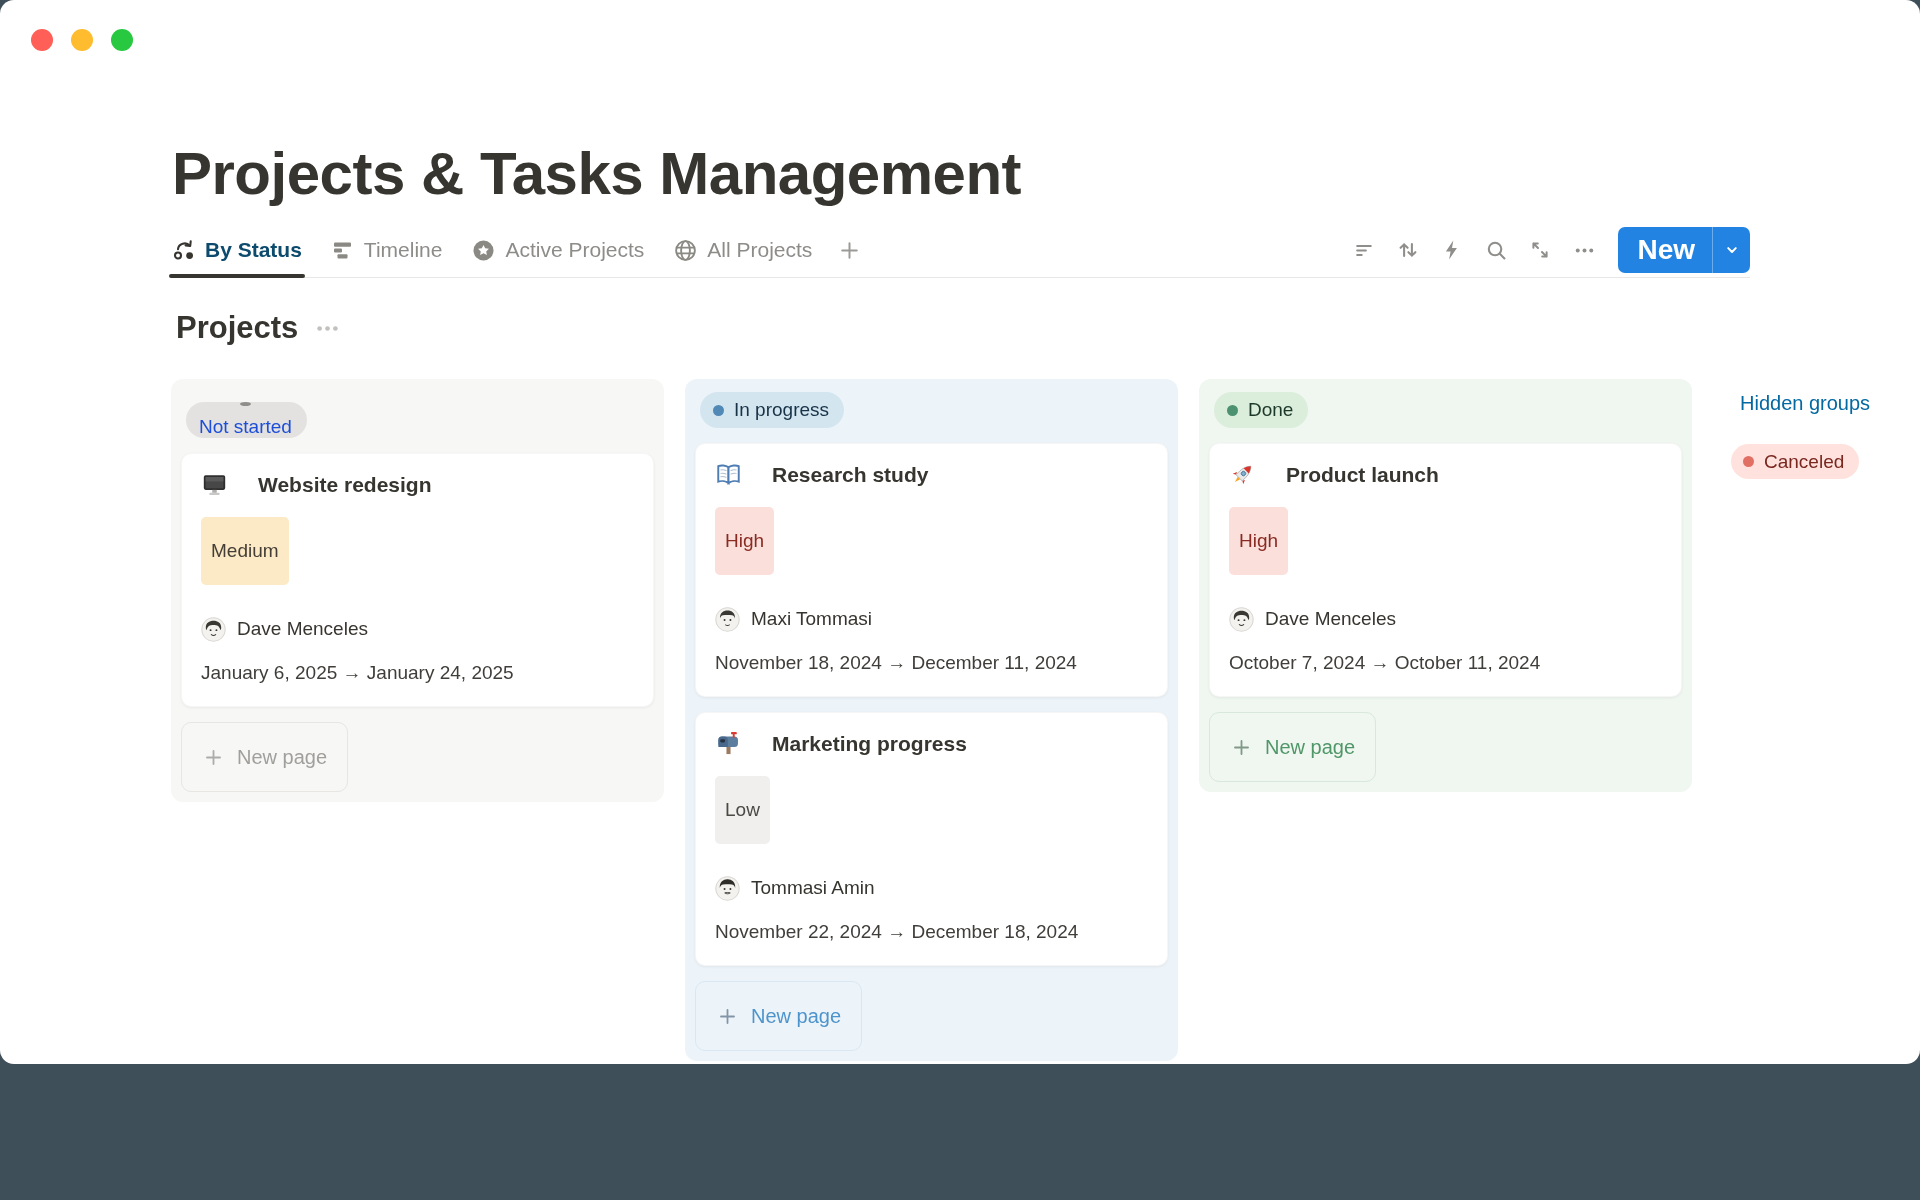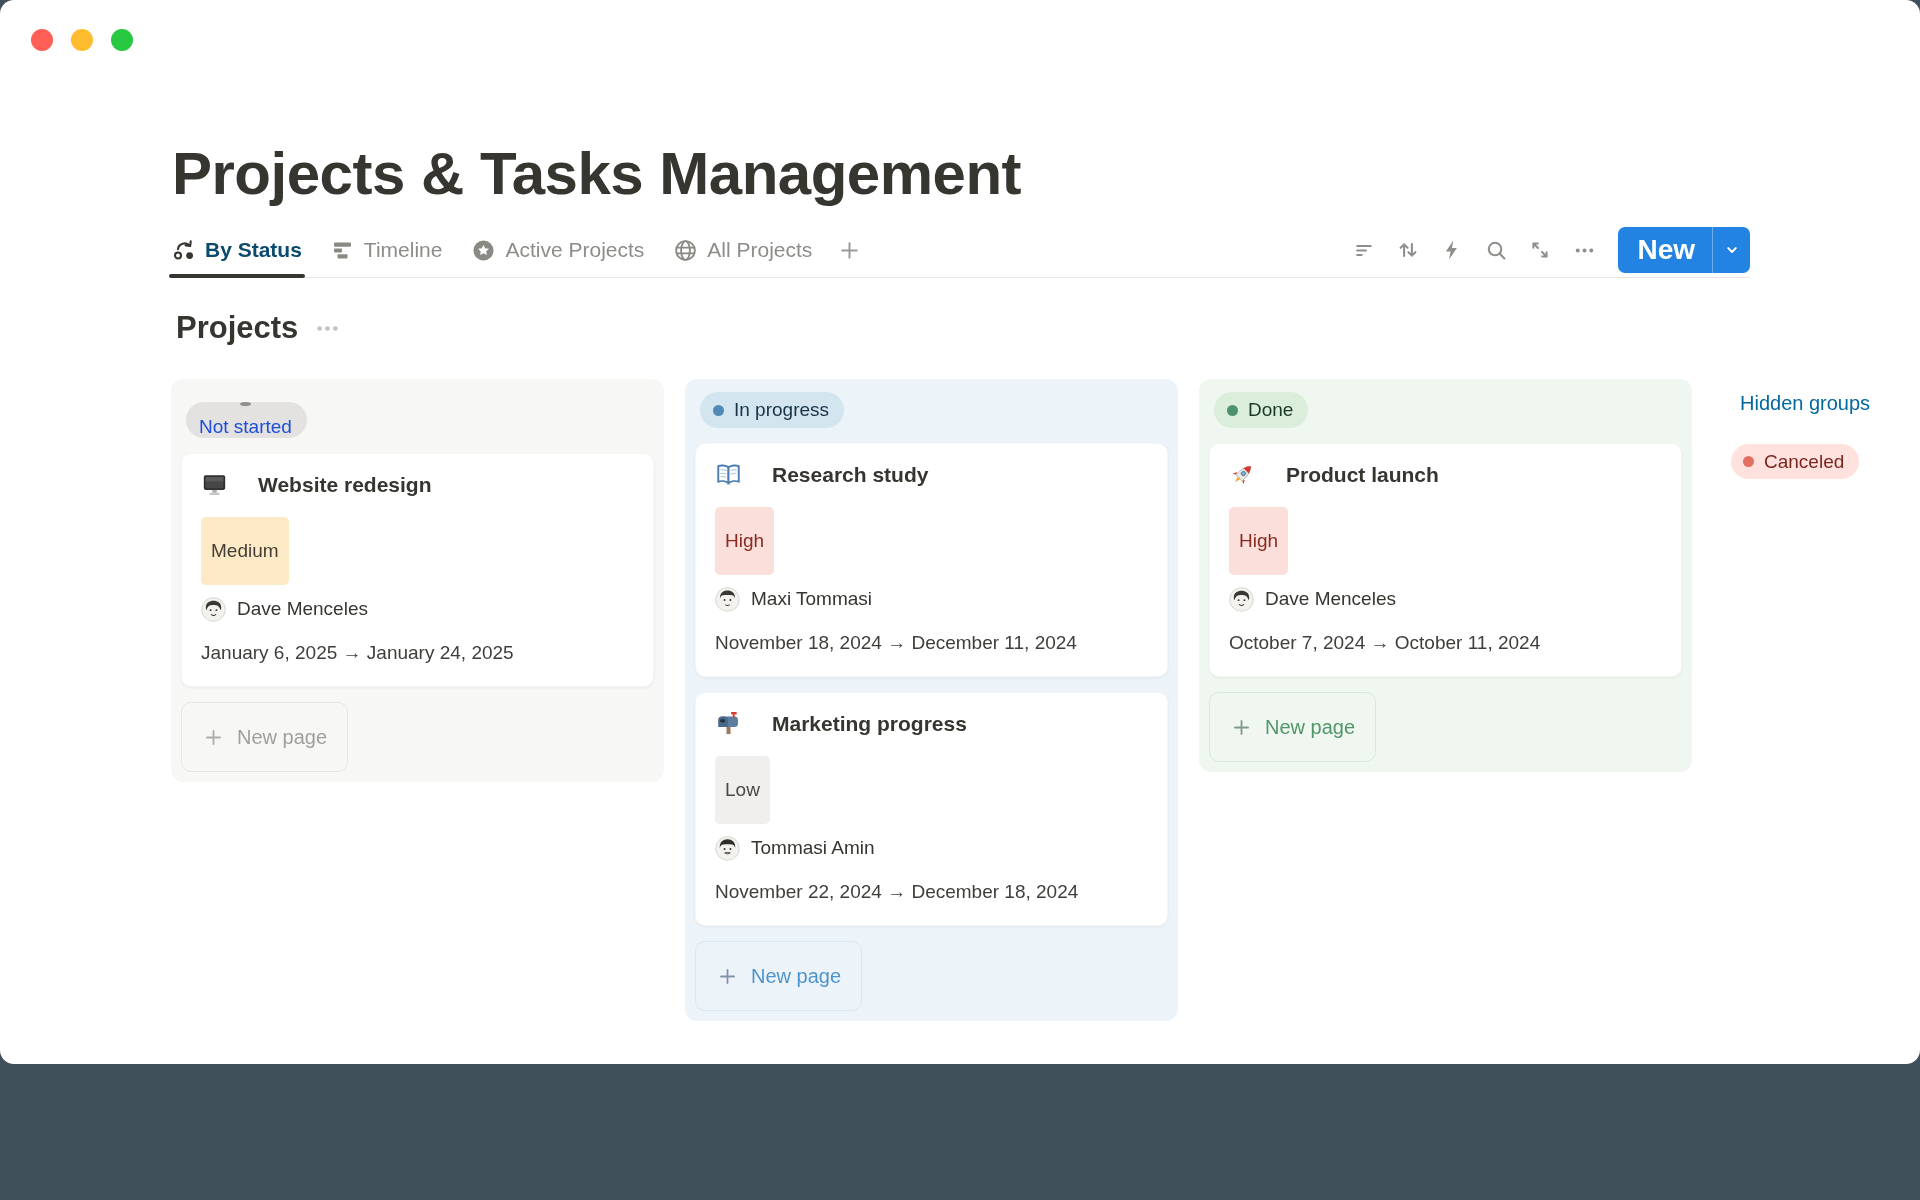--- a/index.html
+++ b/index.html
@@ -77,21 +77,21 @@
     border:1px solid rgba(15,15,15,0.04);
     box-shadow:0 1px 3px rgba(15,15,15,0.06);
     padding:17px 19px 20px 19px;cursor:pointer;
   }
   .card-title{display:flex;align-items:center;gap:30px;font-size:21px;font-weight:600;color:#37352F;}
   .cicon{display:flex;align-items:center;}
   .badge{
     display:inline-block;margin-top:19px;font-size:19px;line-height:1.35;
     padding:21px 10px;border-radius:5px;font-weight:400;
   }
-  .assignee{margin-top:12px;display:flex;align-items:center;gap:11px;font-size:19px;color:#37352F;}
+  .assignee{margin-top:32px;display:flex;align-items:center;gap:11px;font-size:19px;color:#37352F;}
   .avatar{display:flex;align-items:center;}
   .dates{margin-top:17px;font-size:19px;color:#403E3A;line-height:1.45;}
   .dates.wrap{max-width:388px;}
   .new-page{
     margin-top:15px;height:70px;border-radius:10px;border:1px solid;
     display:flex;align-items:center;gap:12px;padding:0 20px;font-size:20px;
     background:transparent;cursor:pointer;box-sizing:border-box;
   }
   .new-page .plus{display:flex;align-items:center;opacity:.85;}
   

